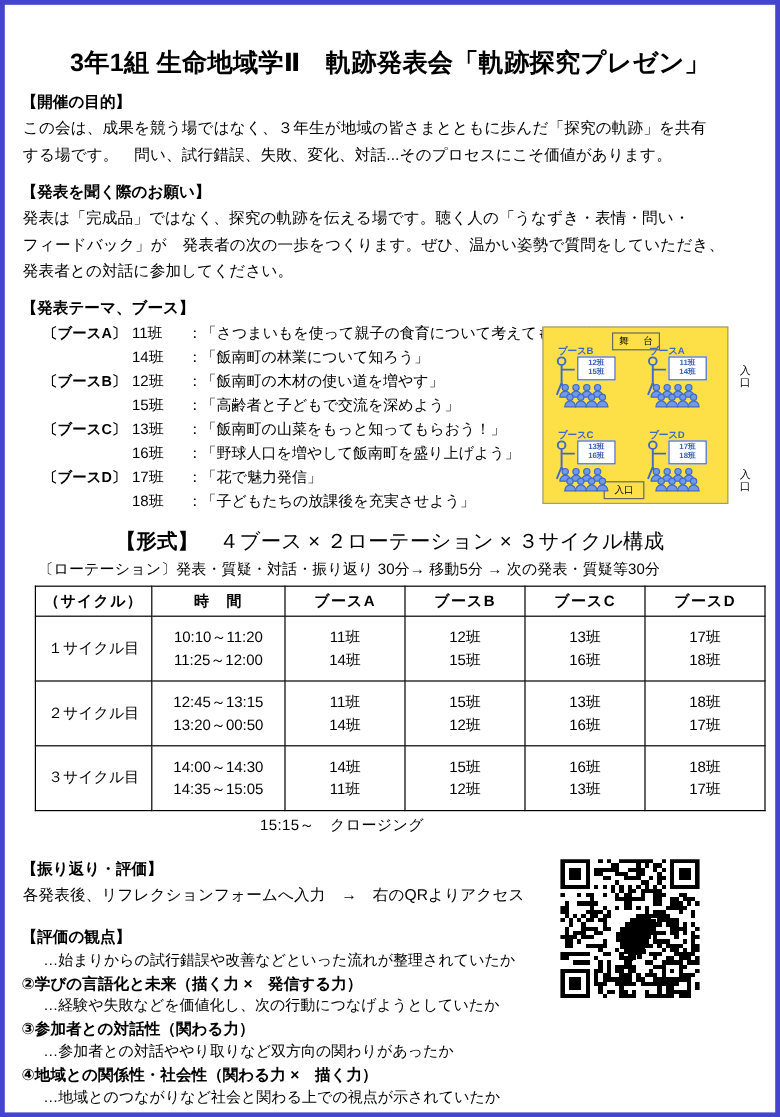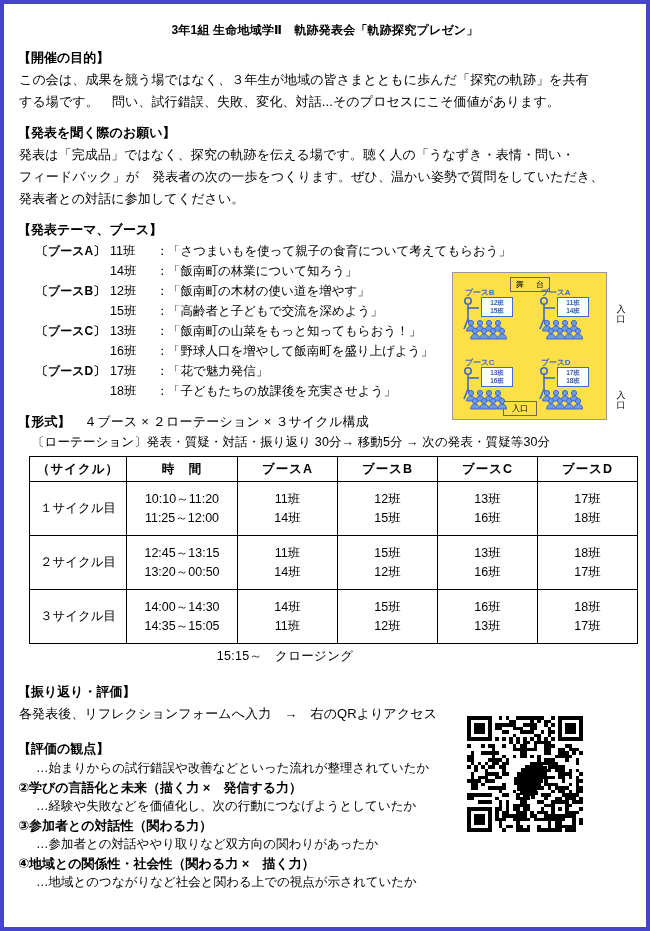--- a/index.html
+++ b/index.html
@@ -24,24 +24,24 @@
     position: relative;
     width: 100%;
     height: 100%;
     box-sizing: border-box;
     padding: 8px 14px 6px 14px;
   }
 
   
   .doc-title {
     text-align: center;
-    font-size: 12px;
+    font-size: 21px;
     font-weight: bold;
     letter-spacing: 0.2px;
-    margin: 10px 0 10px 0;
+    margin: 26px 0 10px 0;
     white-space: nowrap;
   }
 
   
   .sec-head {
     font-size: 13px;
     font-weight: bold;
     margin: 0 0 2px 0;
     letter-spacing: 0px;
   }
@@ -165,24 +165,25 @@
   }
   .booth svg { position: absolute; left: 0; top: 8px; }
 
   .b-A { left: 82px; top: 14px; }
   .b-B { left: 6px;  top: 14px; }
   .b-C { left: 6px;  top: 84px; }
   .b-D { left: 82px; top: 84px; }
 
   
   .fmt-head {
-    font-size: 13px;
+    font-size: 17px;
     font-weight: bold;
     margin: 0;
     letter-spacing: 0.2px;
+    text-align: center;
   }
   .fmt-head .fmt-detail { font-weight: normal; }
   .fmt-sub {
     font-size: 12.5px;
     margin: 3px 0 5px 14px;
     letter-spacing: 0.1px;
   }
 
   
   table.schedule {

